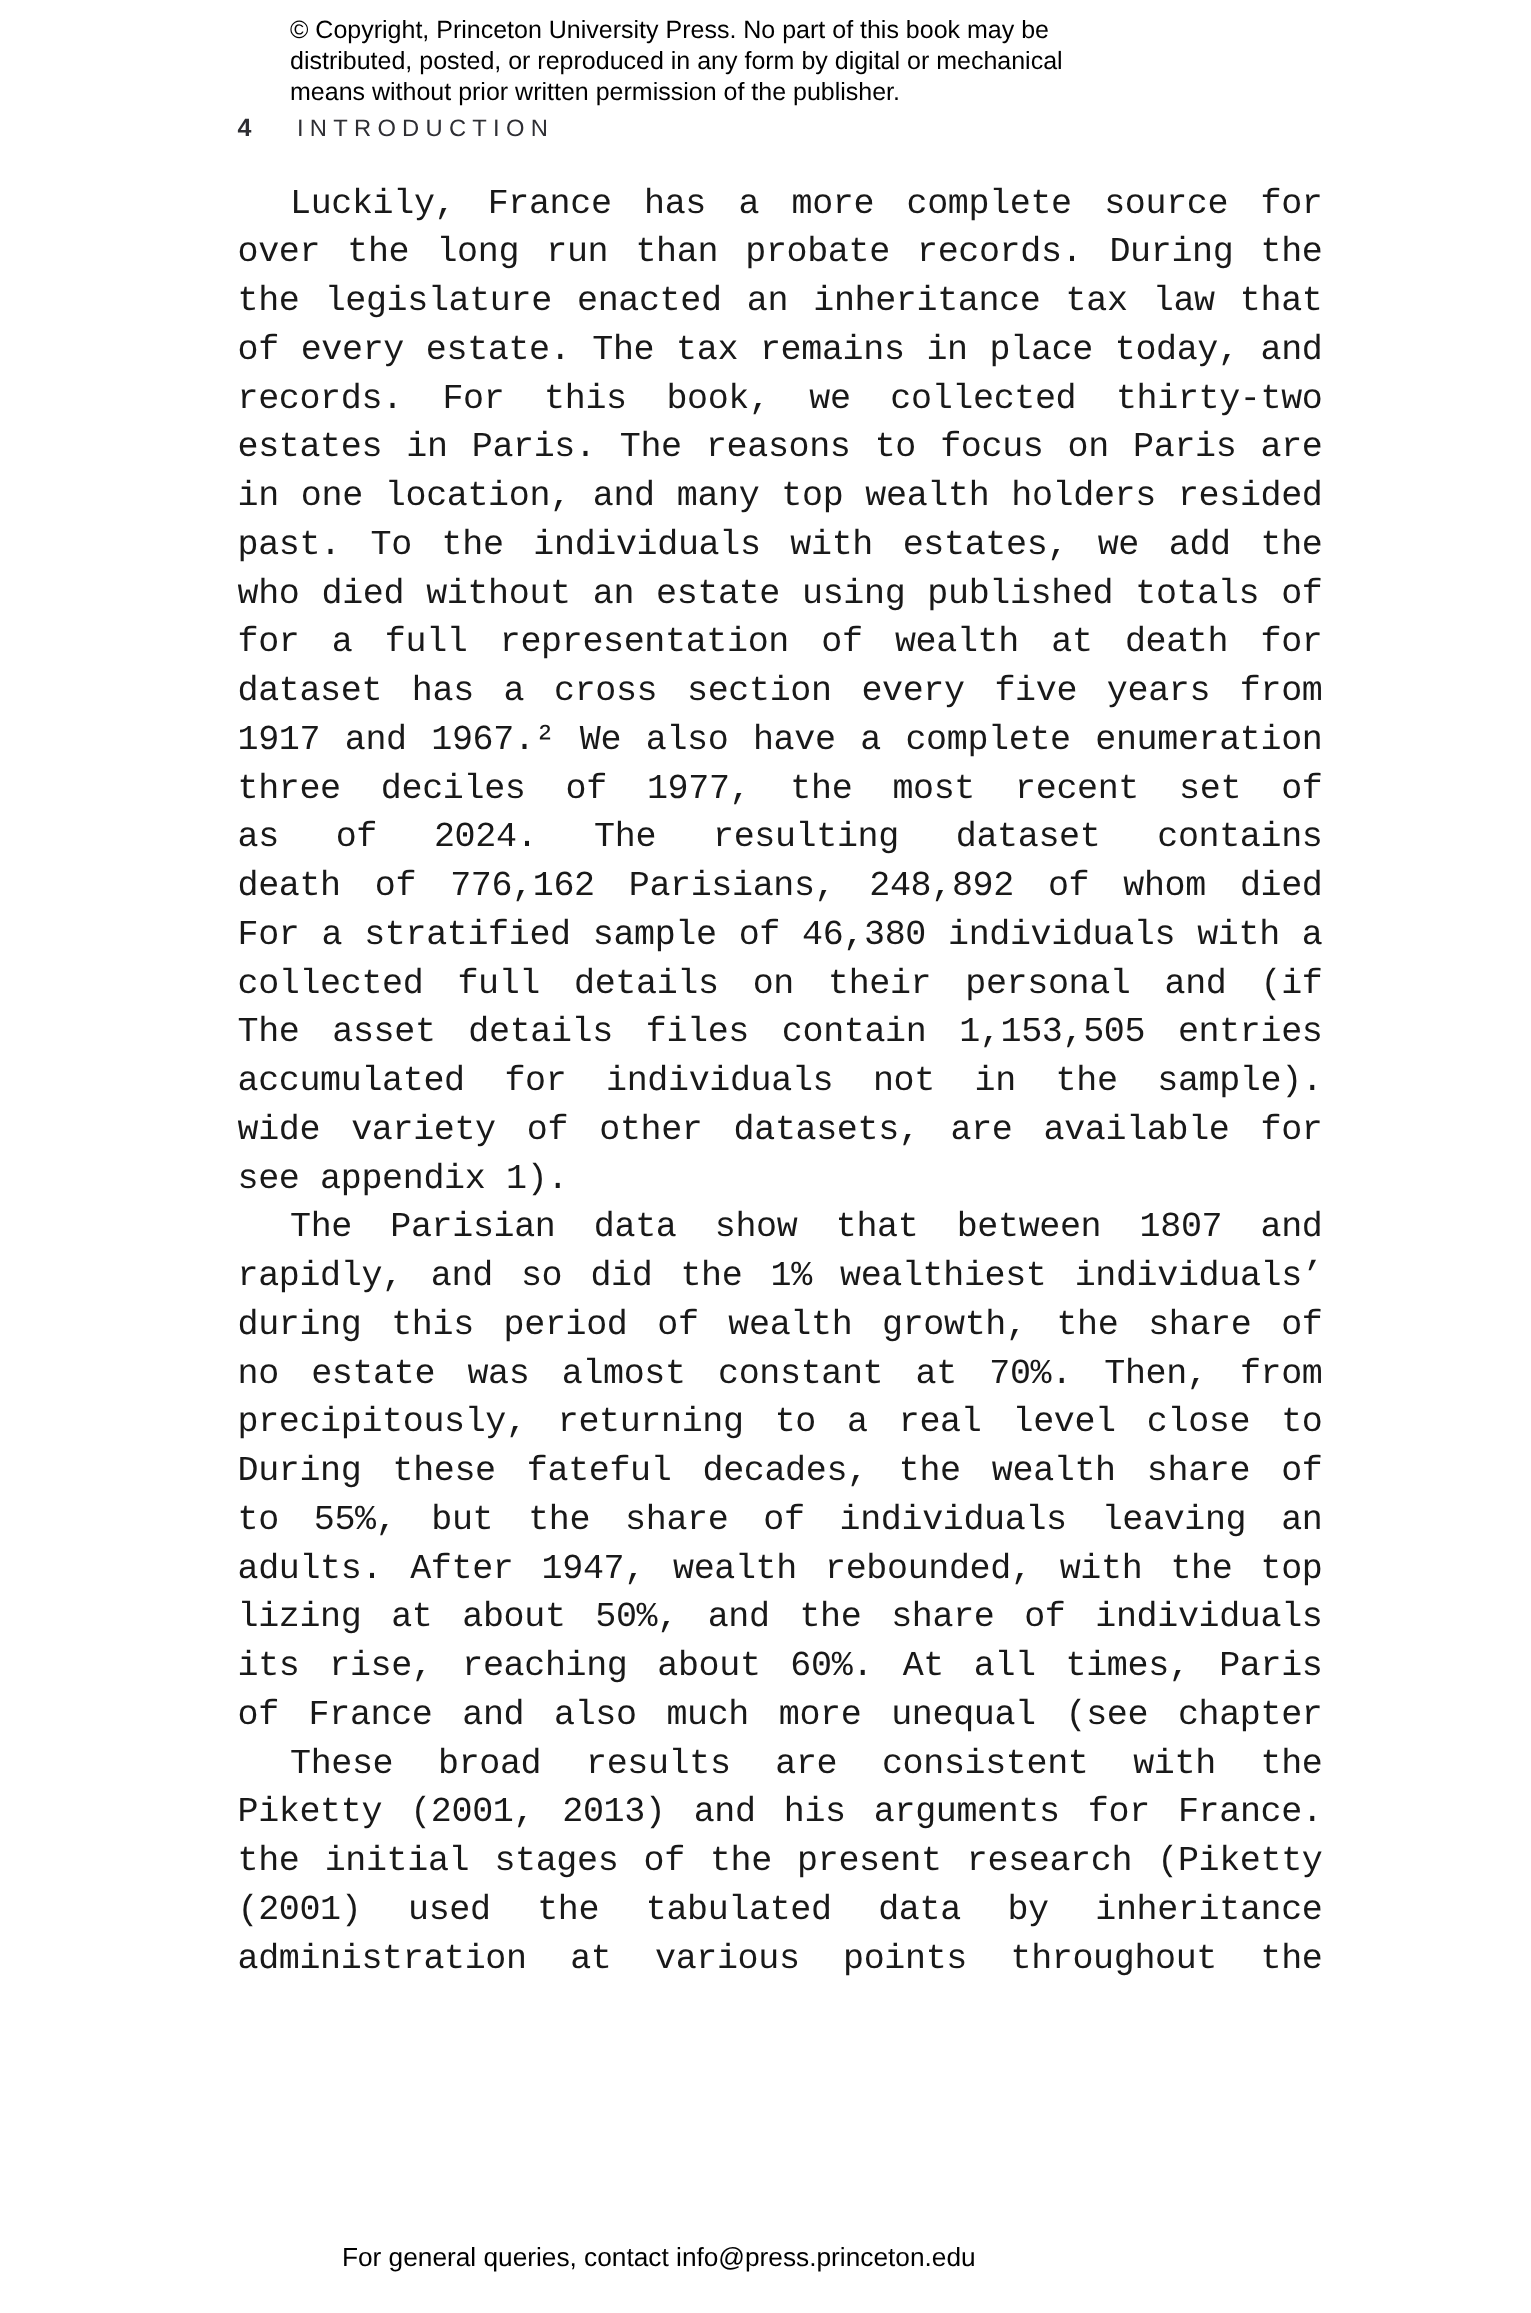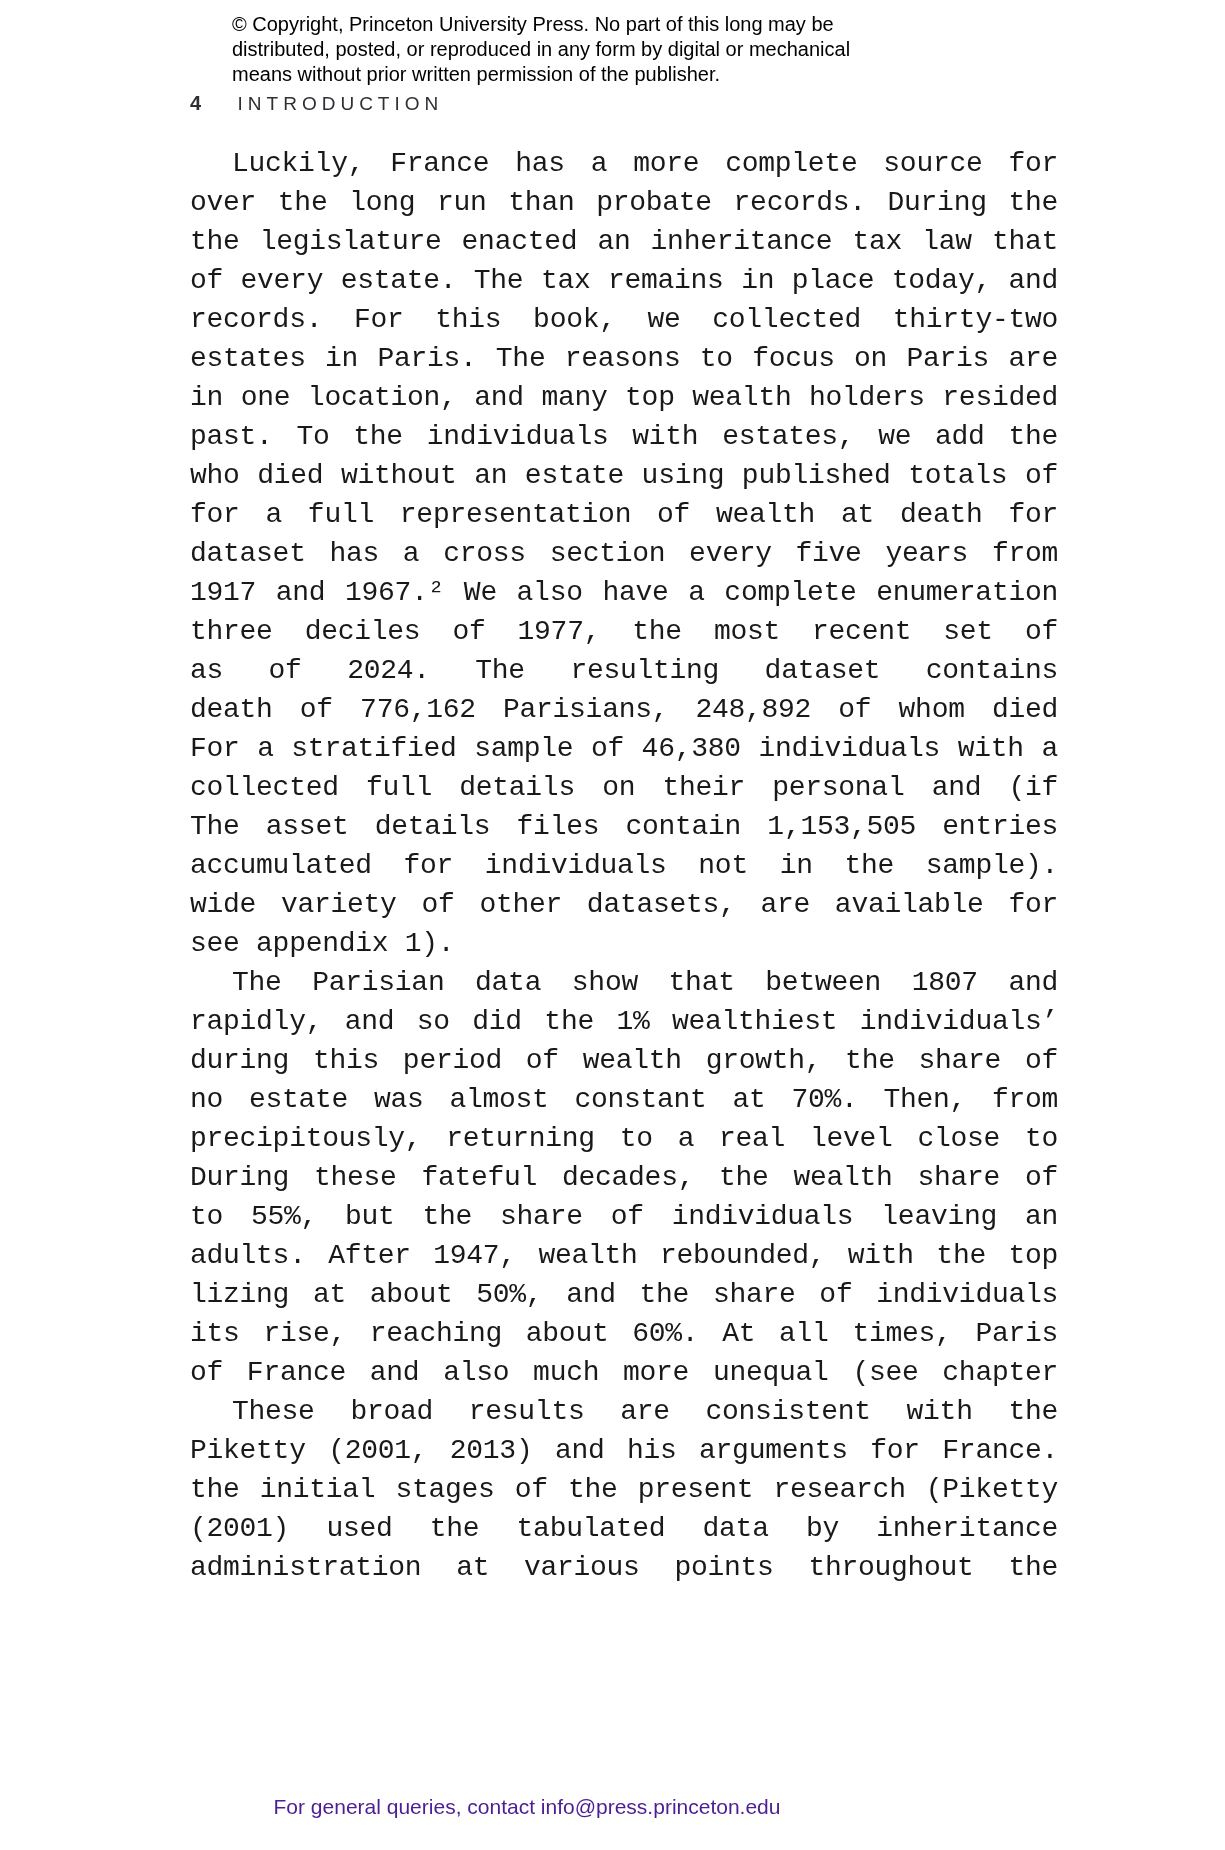--- a/index.html
+++ b/index.html
@@ -71,30 +71,30 @@
   .para .line.last  { text-align-last: left; }
   
   .page-footer {
     position: absolute;
     left: 0;
     top: 1795px;
     width: 1054px;
     text-align: center;
     font-family: "Liberation Sans", sans-serif;
     font-size: 21px;
-    color: #4c1d95;
+    color: #000000;
   }
 </style>
 </head>
 <body>
 
 <div class="page">
 
   <div class="copyright">
-      <div class="line">© Copyright, Princeton University Press. No part of this long may be</div>
+      <div class="line">© Copyright, Princeton University Press. No part of this book may be</div>
       <div class="line">distributed, posted, or reproduced in any form by digital or mechanical</div>
       <div class="line last">means without prior written permission of the publisher.</div>
     </div>
 
   <header class="running-header">
     <span class="page-num">4</span>
     <span class="chapter">INTRODUCTION</span>
   </header>
 
   <main class="body-text">

